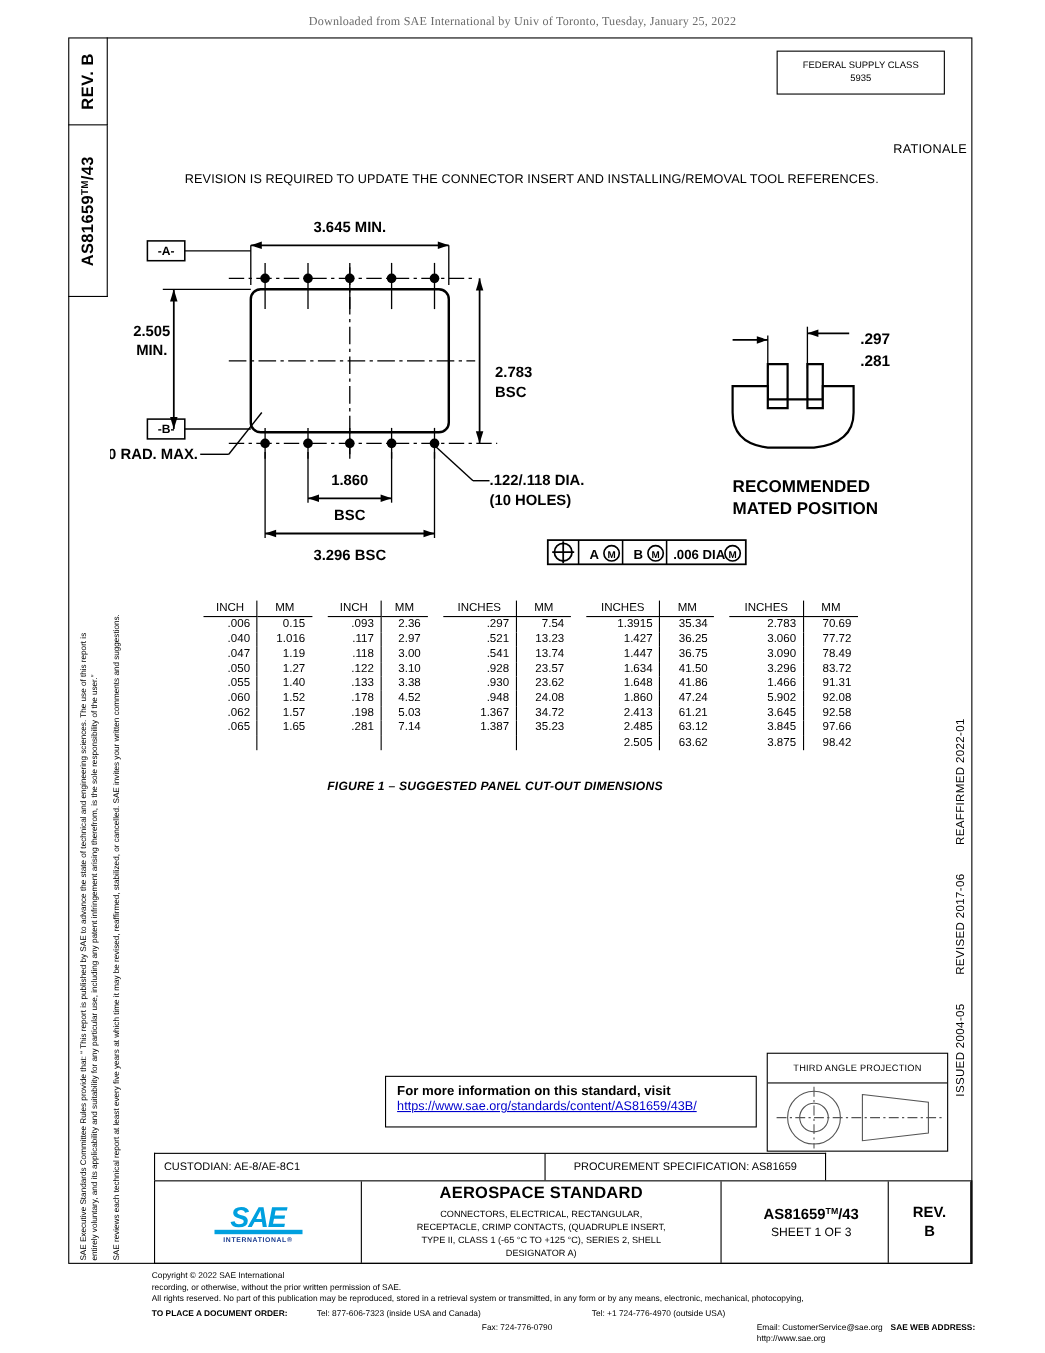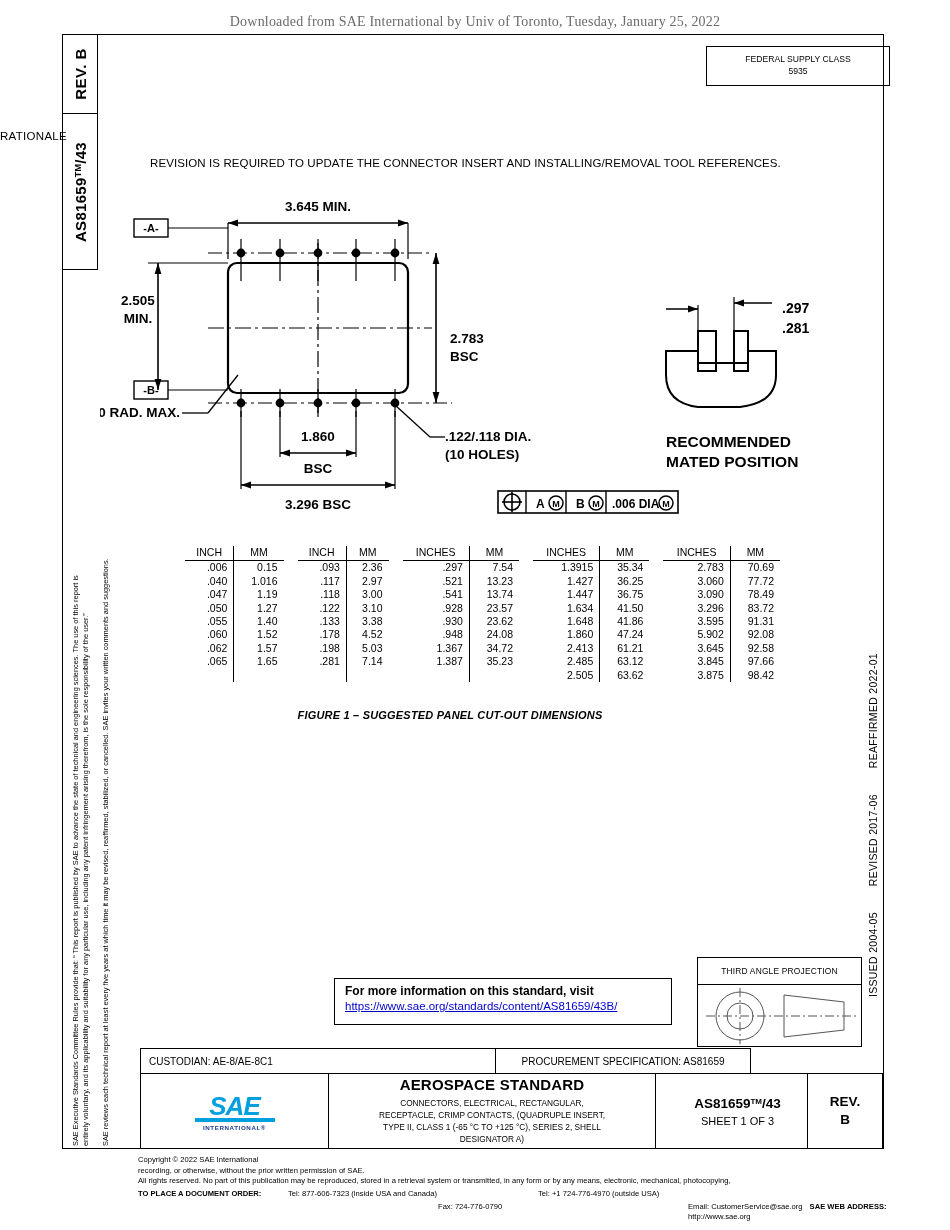--- a/index.html
+++ b/index.html
@@ -2,21 +2,21 @@
 <html><head>
 <meta charset="utf-8">
 <style>
   html,body{margin:0;padding:0;background:#fff;}
   body{width:950px;height:1230px;position:relative;
        font-family:"Liberation Sans",sans-serif;color:#000;}
   .page{position:absolute;inset:0;}
 
   
   #dl-banner{position:absolute;top:14px;left:0;width:950px;text-align:center;
-    font-family:"Liberation Serif",serif;font-size:14px;color:#6b6b6b;letter-spacing:.2px;}
+    font-family:"Liberation Serif",serif;font-size:11px;color:#6b6b6b;letter-spacing:.2px;}
 
   
   #frame{position:absolute;left:62px;top:34px;width:822px;height:1115px;
     border:1.6px solid #000;box-sizing:border-box;}
 
   
   #rail-rev{position:absolute;left:62px;top:34px;width:36px;height:80px;
     border-right:1.6px solid #000;border-bottom:1.6px solid #000;box-sizing:border-box;}
   #rail-rev .v{position:absolute;left:50%;top:50%;transform:translate(-50%,-50%) rotate(-90deg);
     white-space:nowrap;font-size:15px;font-weight:bold;letter-spacing:.5px;}
@@ -32,48 +32,48 @@
   #legal2{left:82px;top:1146px;}
   #legal4{left:102px;top:1146px;}
 
   
   #rail-dates{position:absolute;left:862px;top:600px;width:22px;height:450px;}
   #rail-dates .v{position:absolute;left:50%;top:50%;transform:translate(-50%,-50%) rotate(-90deg);
     white-space:nowrap;font-size:10.5px;letter-spacing:.3px;}
   #rail-dates .gap{display:inline-block;width:26px;}
 
   
-  #fsc{position:absolute;left:706px;top:46px;width:184px;height:40px;
+  #fsc{position:absolute;left:706px;top:46px;width:153px;height:40px;
     border:1.2px solid #000;box-sizing:border-box;display:flex;flex-direction:column;
     align-items:center;justify-content:center;font-size:8.6px;line-height:1.35;}
 
   
-  #rationale-title{position:absolute;left:0;top:130px;width:846px;text-align:left;
-    font-size:11.5px;letter-spacing:.3px;}
-  #rationale-body{position:absolute;left:150px;top:157px;font-size:11.5px;letter-spacing:.1px;}
+  #rationale-title{position:absolute;left:0;top:130px;width:846px;text-align:right;
+    font-size:11.5px;letter-spacing:.3px;padding-left:33px;}
+  #rationale-body{position:absolute;left:168px;top:157px;font-size:11.5px;letter-spacing:.1px;}
 
   
   #drawing{position:absolute;left:100px;top:185px;width:770px;height:350px;}
   #drawing svg{display:block;}
 
   
   #conv{position:absolute;left:185px;top:546px;width:595px;
     font-size:10.5px;border-collapse:collapse;}
   #conv td,#conv th{padding:0 6px;height:13.4px;line-height:13.4px;}
   #conv th{font-weight:normal;text-align:center;border-bottom:1.1px solid #000;padding-bottom:1px;}
   #conv td{text-align:right;}
   #conv .rule{border-left:1.1px solid #000;}
   #conv .gap{border:none;width:14px;padding:0;}
 
   
   #figcap{position:absolute;left:0;top:709px;width:900px;text-align:center;
     font-size:11px;font-weight:bold;font-style:italic;letter-spacing:.2px;}
 
   
-  #infobox{position:absolute;left:334px;top:978px;width:338px;height:47px;
+  #infobox{position:absolute;left:350px;top:978px;width:338px;height:47px;
     border:1.4px solid #000;box-sizing:border-box;padding:5px 0 0 10px;}
   #infobox .l1{font-size:12px;font-weight:bold;}
   #infobox .l2{font-size:11.5px;margin-top:2px;}
   #infobox .l2 a{color:#0000cc;text-decoration:underline;}
 
   
   #tap{position:absolute;left:697px;top:957px;width:165px;height:90px;
     border:1.2px solid #000;box-sizing:border-box;}
   #tap .hd{height:26px;border-bottom:1.2px solid #000;display:flex;align-items:center;
     justify-content:center;font-size:8.4px;letter-spacing:.2px;}
@@ -404,21 +404,21 @@
           <td class="gap"></td>
           <td>.133</td>
           <td class="rule">3.38</td>
           <td class="gap"></td>
           <td>.930</td>
           <td class="rule">23.62</td>
           <td class="gap"></td>
           <td>1.648</td>
           <td class="rule">41.86</td>
           <td class="gap"></td>
-          <td>3.595</td>
+          <td>1.466</td>
           <td class="rule">91.31</td>
         </tr>
         <tr>
           <td>.060</td>
           <td class="rule">1.52</td>
           <td class="gap"></td>
           <td>.178</td>
           <td class="rule">4.52</td>
           <td class="gap"></td>
           <td>.948</td>

